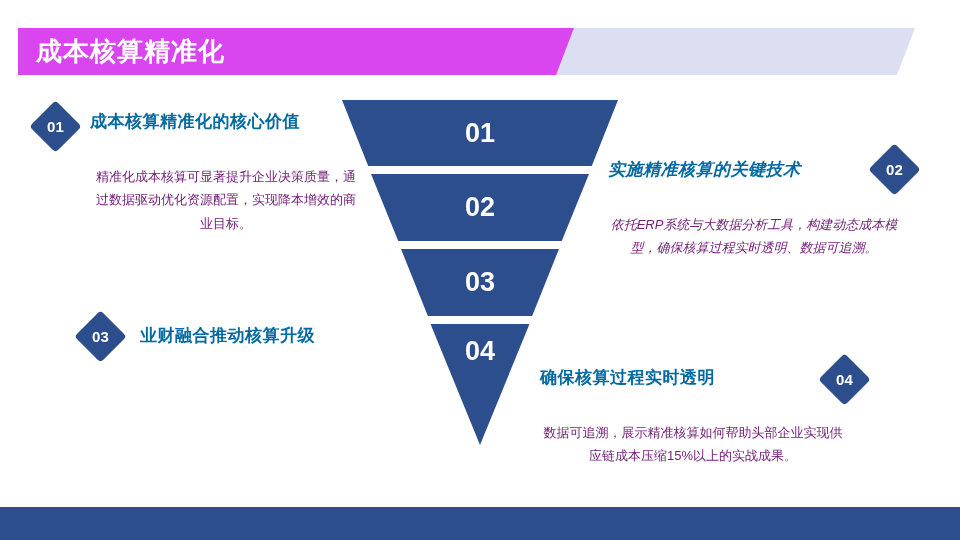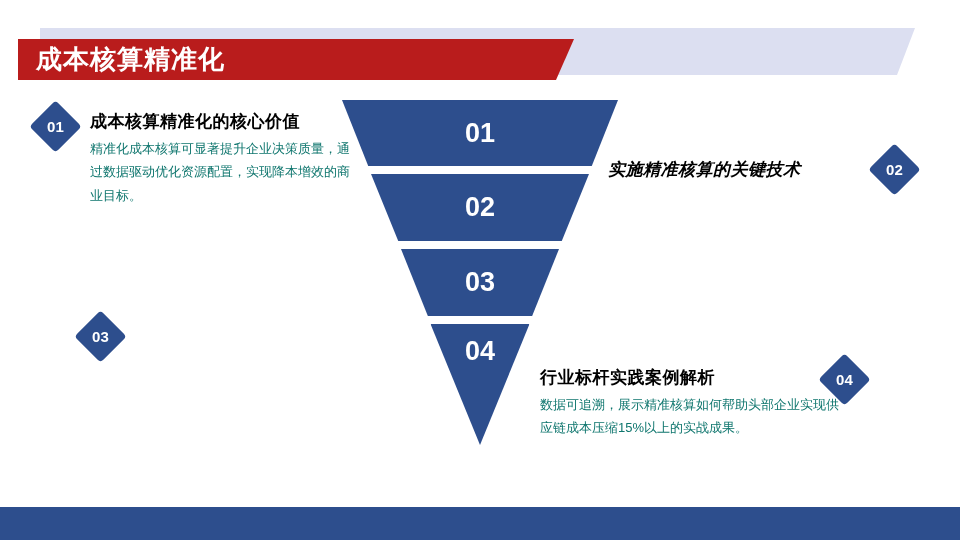--- a/index.html
+++ b/index.html
@@ -7,24 +7,24 @@
     position:relative;width:960px;height:540px;background:#ffffff;
     overflow:hidden;font-family:"Liberation Sans","DejaVu Sans",sans-serif;
   }
   
   .banner-back{
     position:absolute;left:40px;top:28px;width:875px;height:47px;
     background:#dcdff1;
     clip-path:polygon(0 0,100% 0,calc(100% - 18px) 100%,0 100%);
   }
   .banner{
-    position:absolute;left:18px;top:28px;width:556px;height:41px;
-    background:#b91c1c;
+    position:absolute;left:18px;top:28px;width:556px;height:47px;
+    background:#d946ef;
     clip-path:polygon(0 0,100% 0,calc(100% - 18px) 100%,0 100%);
-    display:flex;align-items:center;margin-top:11px;
+    display:flex;align-items:center;
   }
   .banner h1{
     margin:0 0 0 18px;color:#ffffff;font-size:26px;font-weight:bold;
     letter-spacing:1px;
   }
   
   .funnel{position:absolute;left:342px;top:100px;width:276px;height:345px;}
   .seg{
     position:absolute;left:50%;transform:translateX(-50%);
     background:#2d4e8d;color:#ffffff;font-weight:bold;font-size:27px;
@@ -43,22 +43,22 @@
     position:absolute;width:37px;height:37px;background:#2d4e8d;border-radius:4px;
     transform:rotate(45deg);display:flex;align-items:center;justify-content:center;
   }
   .diamond span{transform:rotate(-45deg);color:#ffffff;font-weight:bold;font-size:15px;}
   .d-1{left:37px;top:108px;}
   .d-2{left:876px;top:151px;}
   .d-3{left:82px;top:318px;}
   .d-4{left:826px;top:361px;}
   
   .block{position:absolute;}
-  .block h2{margin:0;font-size:17px;font-weight:bold;color:#000000;letter-spacing:0.5px;}
-  .block p{margin:4px 0 0 0;font-size:13px;line-height:1.8;color:#0f766e;}
+  .block h2{margin:0;font-size:17px;font-weight:bold;color:#0369a1;letter-spacing:0.5px;}
+  .block p{margin:32px 0 0 0;font-size:13px;line-height:1.8;color:#701a75;text-align:center;}
   .b-1{left:90px;top:110px;width:272px;}
   .b-2{left:608px;top:158px;width:292px;font-style:italic;}
   .b-3{left:140px;top:324px;width:262px;}
   .b-4{left:540px;top:366px;width:306px;}
   
   .bottom-bar{position:absolute;left:0;top:507px;width:960px;height:33px;background:#2d4e8d;}
 </style>
 </head>
 <body>
 
@@ -97,25 +97,27 @@
     <span>04</span>
   </div>
 
   <section class="block b-1">
     <h2>成本核算精准化的核心价值</h2>
     <p>精准化成本核算可显著提升企业决策质量，通过数据驱动优化资源配置，实现降本增效的商业目标。</p>
   </section>
 
   <section class="block b-2">
     <h2>实施精准核算的关键技术</h2>
+    <p>依托ERP系统与大数据分析工具，构建动态成本模型，确保核算过程实时透明、数据可追溯。</p>
   </section>
 
   <section class="block b-3">
+    <h2>业财融合推动核算升级</h2>
   </section>
 
   <section class="block b-4">
-    <h2>行业标杆实践案例解析</h2>
+    <h2>确保核算过程实时透明</h2>
     <p>数据可追溯，展示精准核算如何帮助头部企业实现供应链成本压缩15%以上的实战成果。</p>
   </section>
 
   <div class="bottom-bar"></div>
 
 </div>
 
 </body></html>

